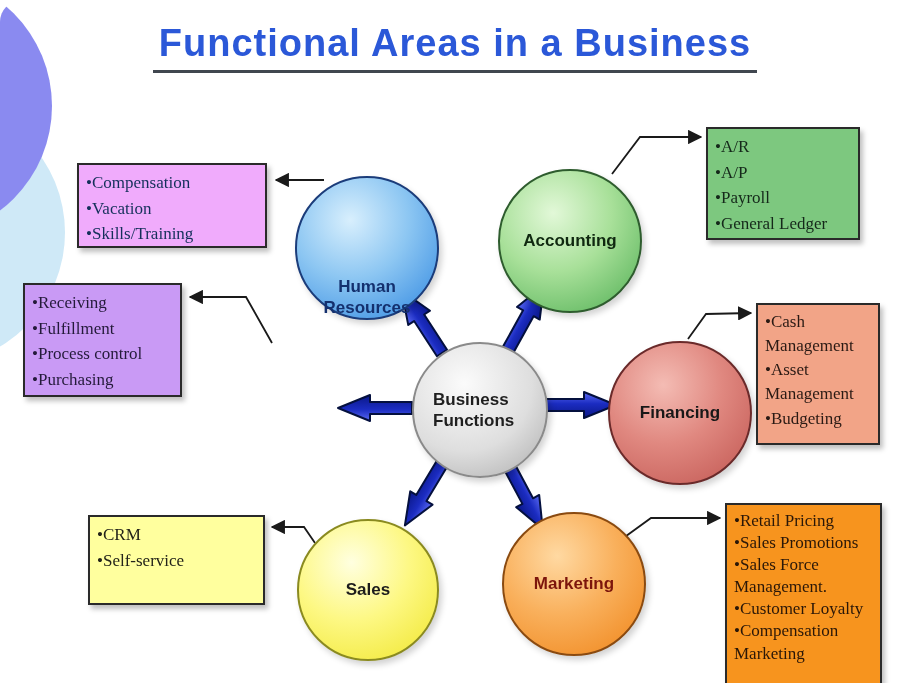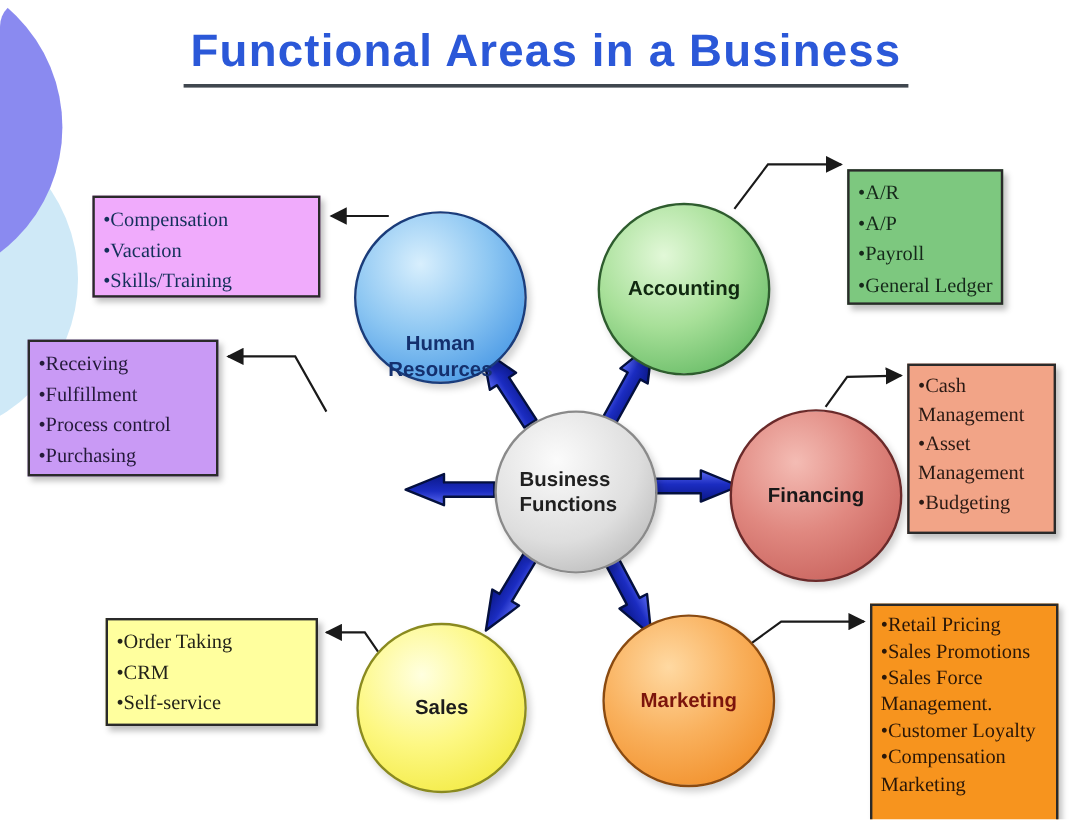--- a/index.html
+++ b/index.html
@@ -39,21 +39,21 @@
         background:radial-gradient(circle at 38% 30%, #ffd9a2 0%, #f9b05c 45%, #ef8418 100%);}
   
   .box{position:absolute;border:2px solid #2a2a2a;box-shadow:3px 4px 5px rgba(0,0,0,0.25);
        font-family:"Liberation Serif",serif;font-size:17px;color:#1f2436;
        padding:5px 4px 4px 7px;box-sizing:border-box;}
   .box ul{margin:0;padding:0;list-style:none;line-height:1.5;}
   .box li::before{content:"\2022";}
   .b-hr{left:77px;top:163px;width:190px;height:85px;background:#f0abfc;color:#14305a;}
   .b-ops{left:23px;top:283px;width:159px;height:114px;background:#c99af5;color:#241a3a;line-height:1.55;}
   .b-sal{left:88px;top:515px;width:177px;height:90px;background:#ffff9e;color:#23231a;}
-  .b-acc{left:706px;top:127px;width:130px;height:113px;background:#7dc87f;color:#15281a;margin-top:14px;}
+  .b-acc{left:706px;top:127px;width:154px;height:113px;background:#7dc87f;color:#15281a;}
   .b-fin{left:756px;top:303px;width:124px;height:142px;background:#f2a487;color:#2a1a14;}
   .b-fin ul{line-height:1.42;}
   .b-mkt{left:725px;top:503px;width:157px;height:190px;background:#f7941e;color:#2a1708;}
   .b-mkt ul{line-height:1.3;}
 </style>
 </head>
 <body>
 
 <div class="stage">
 
@@ -121,21 +121,20 @@
     <ul>
       <li>Receiving</li>
       <li>Fulfillment</li>
       <li>Process control</li>
       <li>Purchasing</li>
     </ul>
   </div>
 
   <div class="box b-sal">
     <ul>
-      <li>Order Taking</li>
       <li>CRM</li>
       <li>Self-service</li>
     </ul>
   </div>
 
   <div class="box b-acc">
     <ul>
       <li>A/R</li>
       <li>A/P</li>
       <li>Payroll</li>

